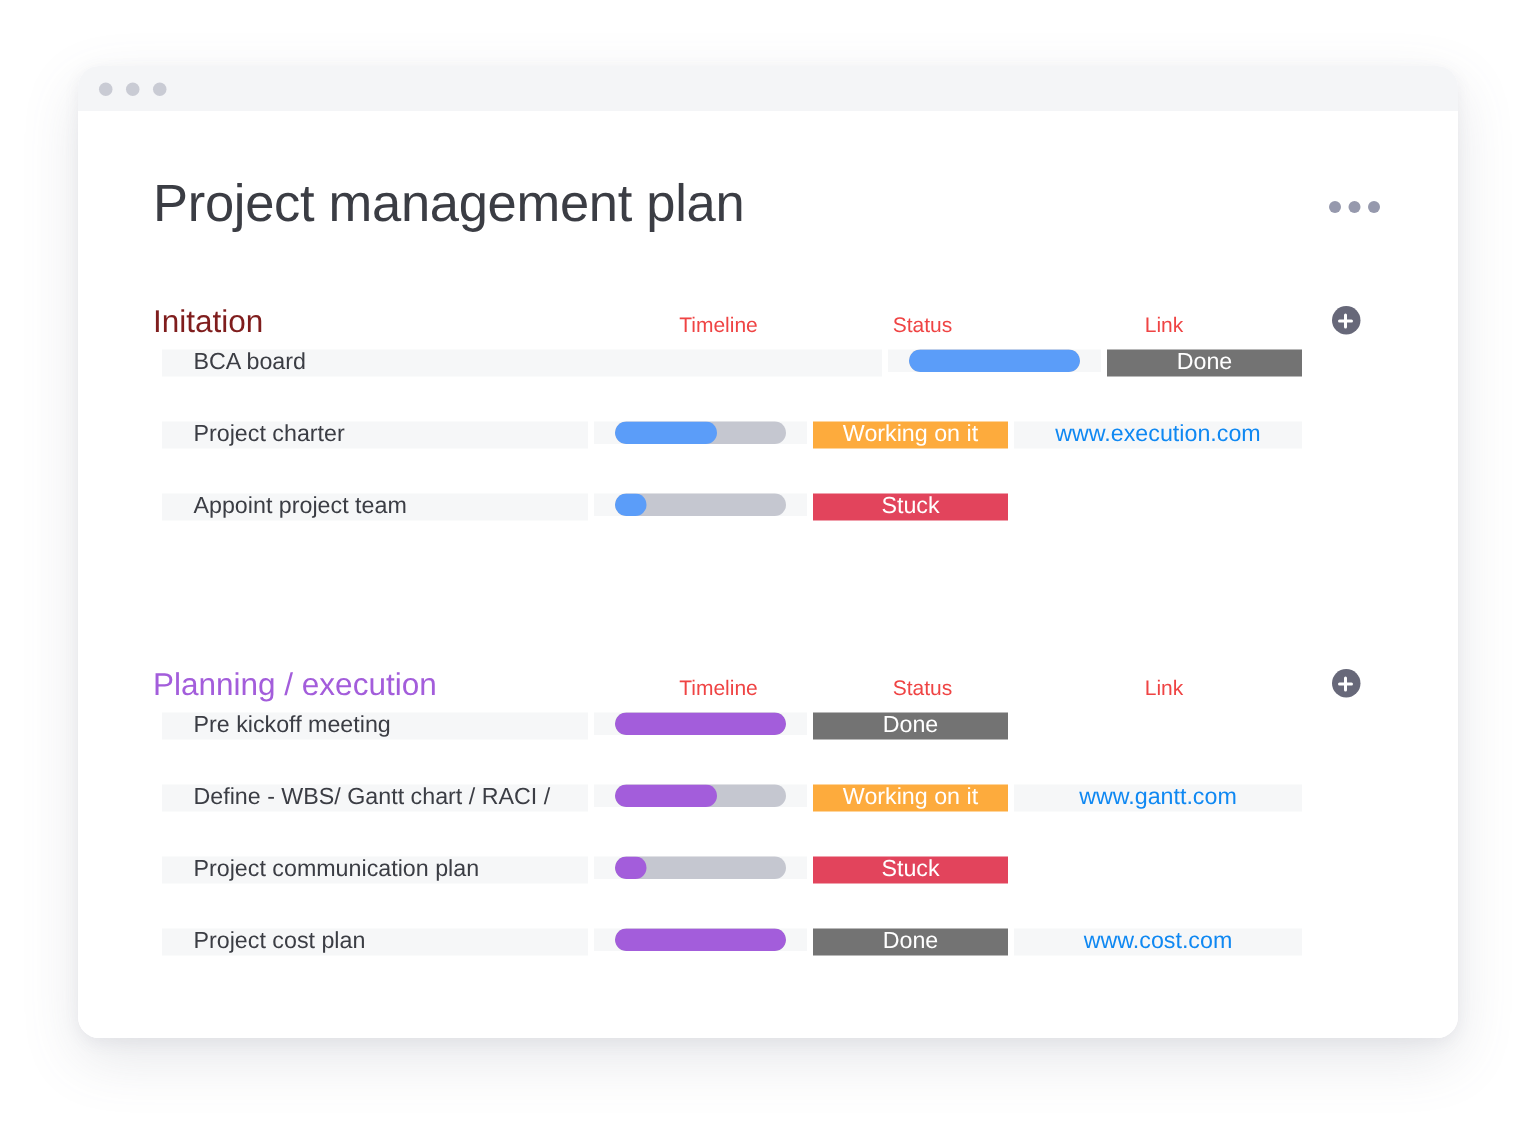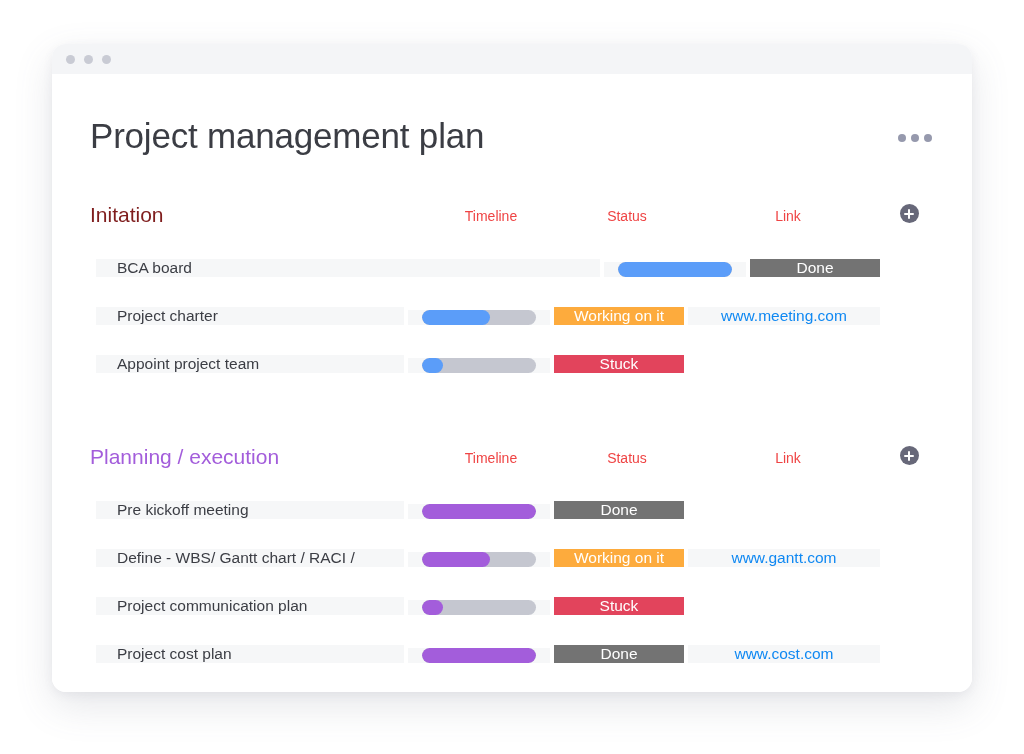--- a/index.html
+++ b/index.html
@@ -45,21 +45,21 @@
   .tb-dot {
     width: 9px;
     height: 9px;
     border-radius: 50%;
     background: #c9cbd4;
   }
 
   .window-body {
     background: #ffffff;
     height: 618px;
-    padding: 0 38px;
+    padding: 0 50px;
     position: relative;
   }
 
   
   .page-head {
     display: flex;
     align-items: flex-start;
     justify-content: space-between;
     padding-top: 44px;
   }
@@ -139,21 +139,21 @@
     position: absolute;
     background: #ffffff;
     border-radius: 1px;
   }
   .plus-icon::before { left: 4.5px; top: 8.5px; width: 10px; height: 2px; }
   .plus-icon::after  { top: 4.5px; left: 8.5px; height: 10px; width: 2px; }
 
   
   .row {
     display: flex;
-    align-items: flex-end;
+    align-items: flex-start;
     height: 44px;
     margin-bottom: 4px;
   }
 
   .row-accent {
     width: 4px;
     border-radius: 2px;
     flex: 0 0 4px;
   }
   .row-accent.blue   { background: #5b9df9; }
@@ -278,21 +278,21 @@
             <div class="row">
               <div class="row-accent blue"></div>
               <div class="cell-name">Project charter</div>
               <div class="cell-timeline">
                 <div class="bar-track">
                   <div class="bar-fill blue" style="width: 60%;"></div>
                 </div>
               </div>
               <div class="cell-status working">Working on it</div>
               <div class="cell-link">
-                <span class="link-text">www.meeting.com</span>
+                <span class="link-text">www.execution.com</span>
               </div>
               <div class="cell-extra"></div>
             </div>
             <div class="row">
               <div class="row-accent blue"></div>
               <div class="cell-name">Appoint project team</div>
               <div class="cell-timeline">
                 <div class="bar-track">
                   <div class="bar-fill blue" style="width: 18%;"></div>
                 </div>

